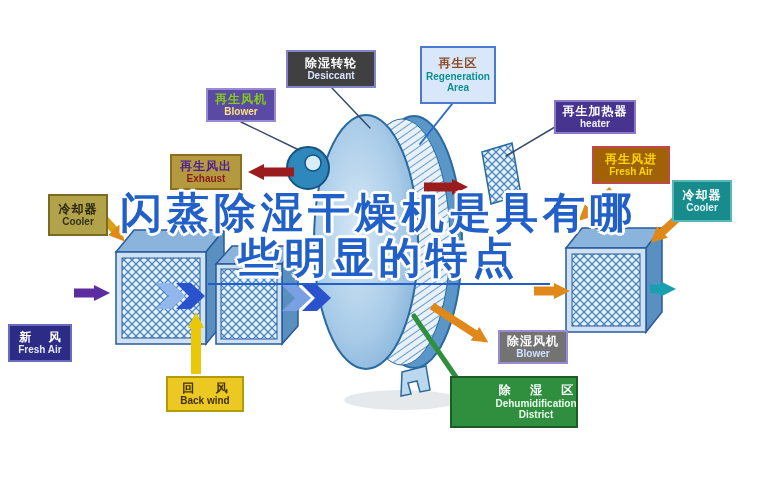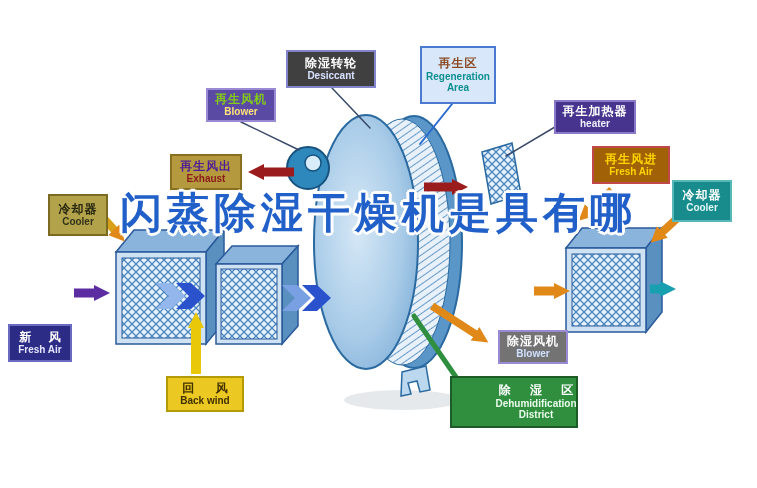--- a/index.html
+++ b/index.html
@@ -235,15 +235,18 @@
     <div class="en">Blower</div>
   </div>
 
   <div class="callout c-dehumid-district">
     <div class="zh">除 湿 区</div>
     <div class="en">Dehumidification District</div>
   </div>
 
   <div class="title">
     <div class="title-line">闪蒸除湿干燥机是具有哪</div>
+    <div>
+      <span class="title-line underlined">些明显的特点</span>
+    </div>
   </div>
 
 </div>
 
 </body></html>

